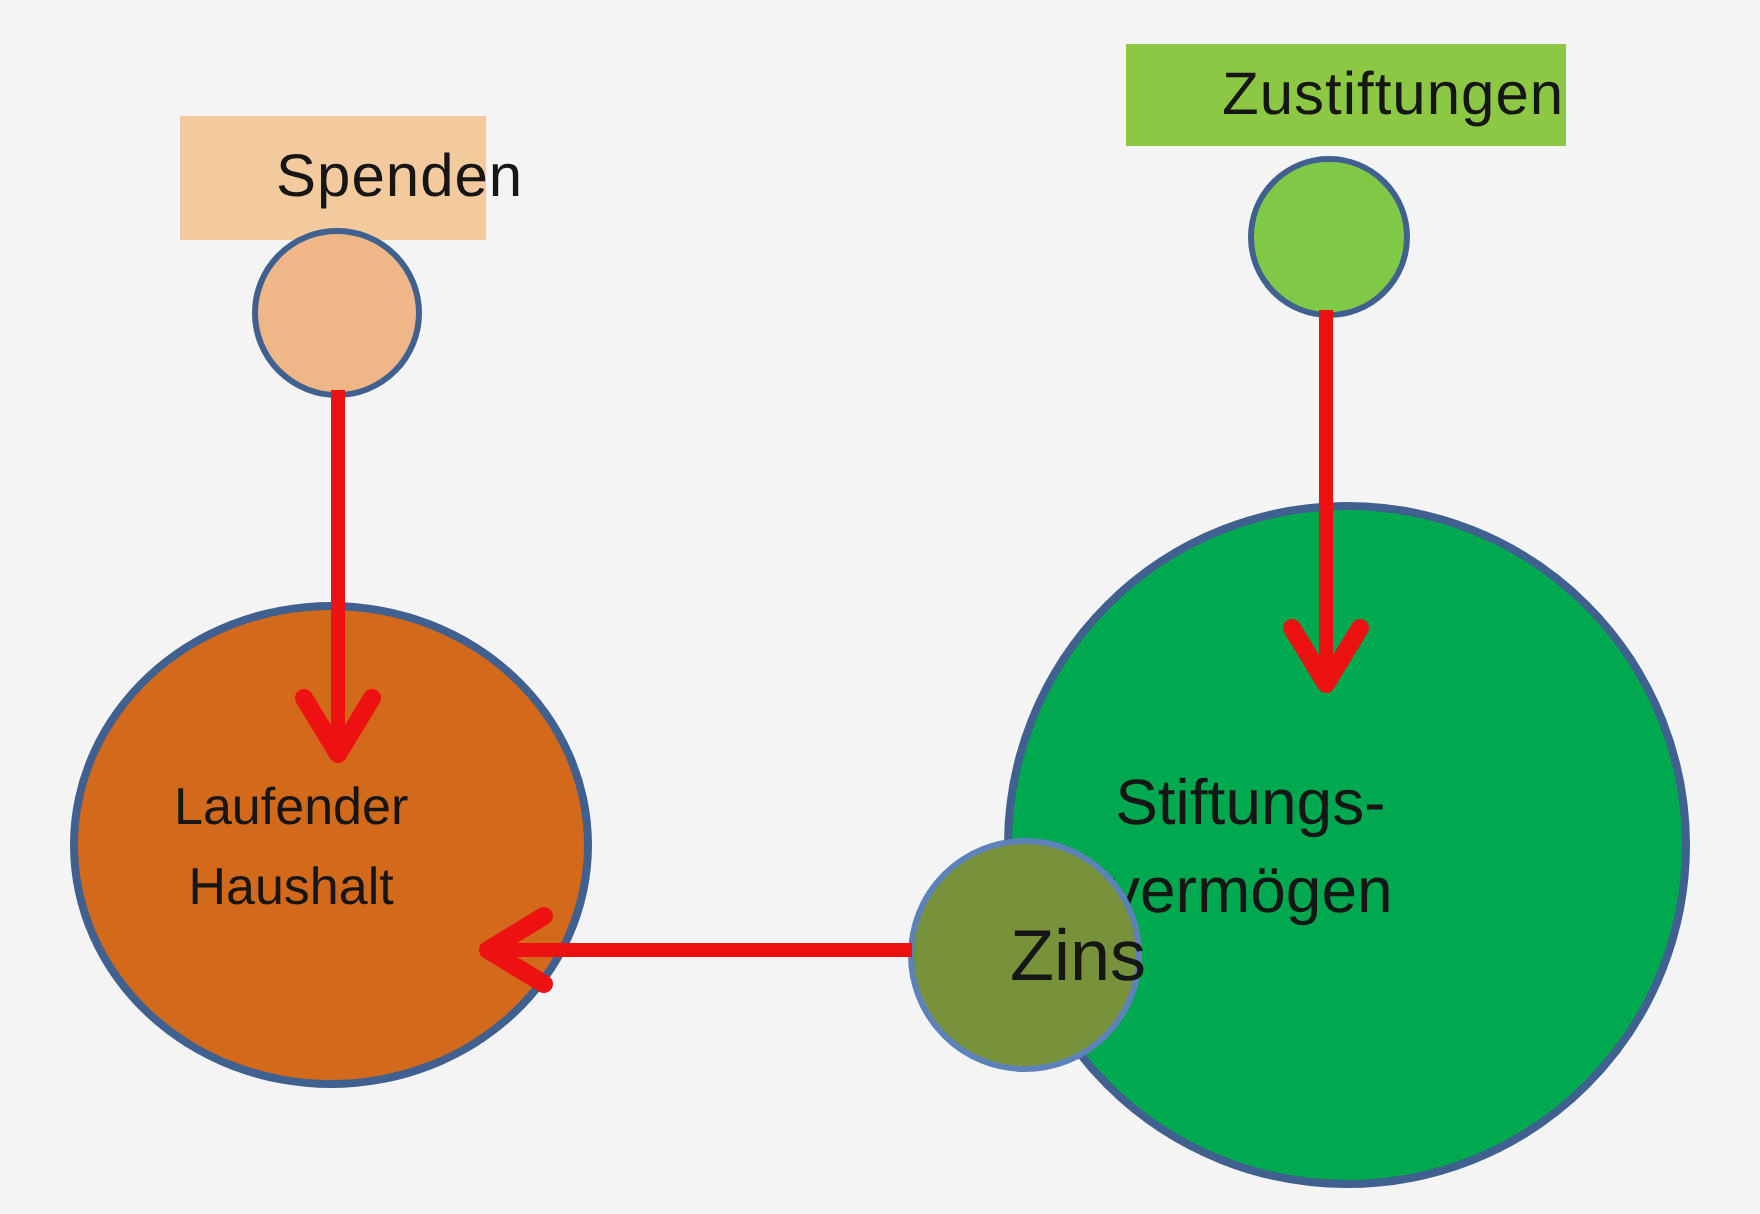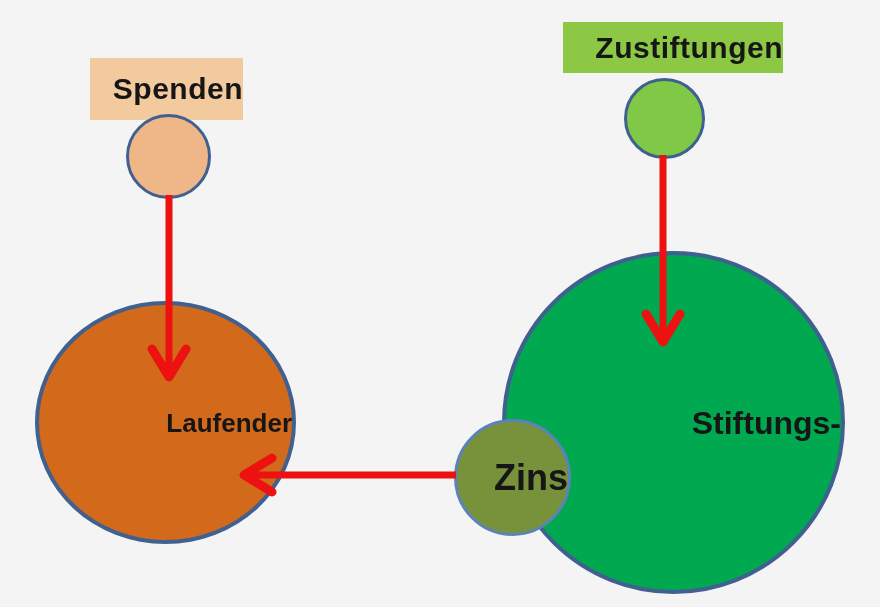--- a/index.html
+++ b/index.html
@@ -11,25 +11,26 @@
     position: relative;
     width: 880px;
     height: 607px;
     background: var(--canvas-bg, #f4f4f5);
     overflow: hidden;
   }
   .node, .tag {
     position: absolute;
     display: flex;
     align-items: center;
-    justify-content: flex-end;
+    justify-content: flex-start;
     text-align: center;
     box-sizing: border-box;
     color: var(--text, #161616);
-    font-weight: bold;
+    font-weight: normal;
+    padding-left: 48px;
   }
   .tag {
     font-size: 30px;
     letter-spacing: 0.5px;
   }
   .tag.spenden {
     left: 90px; top: 58px; width: 153px; height: 62px;
     background: var(--spenden-label-bg, #f3c99e);
   }
   .tag.zustiftungen {
@@ -104,26 +105,28 @@
     <span>Zustiftungen</span>
   </div>
 
   <div class="node circle small-peach"></div>
 
   <div class="node circle small-green"></div>
 
   <div class="node circle orange">
     <div>
       <span class="two-line">Laufender</span>
+      <span class="two-line">Haushalt</span>
     </div>
   </div>
 
   <div class="node circle big-green">
     <div>
       <span class="two-line">Stiftungs-</span>
+      <span class="two-line">vermögen</span>
     </div>
   </div>
 
   <div class="node circle zins">
     <span>Zins</span>
   </div>
 
   <svg class="arrow-layer" viewBox="0 0 880 607" xmlns="http://www.w3.org/2000/svg">
     <g>
       <line class="arrow-line" x1="169" y1="195" x2="169" y2="370"></line>

